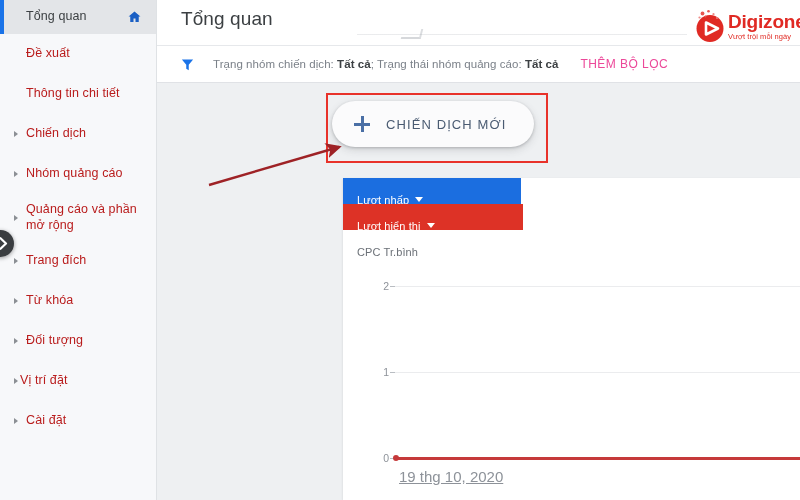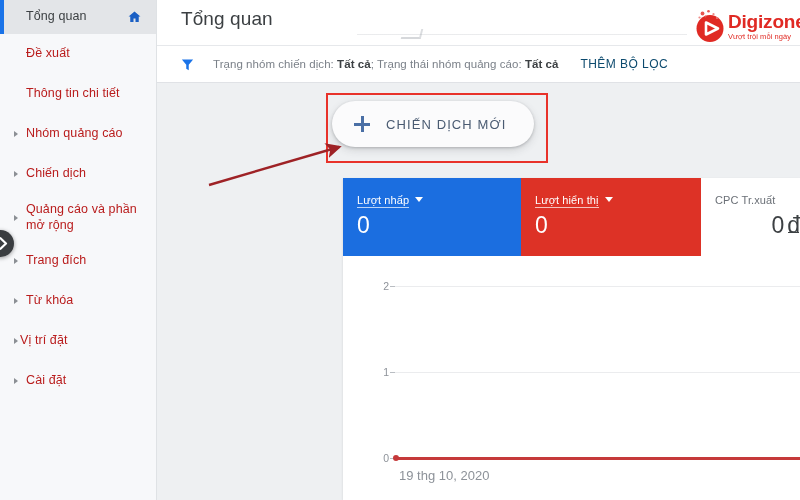--- a/index.html
+++ b/index.html
@@ -151,21 +151,21 @@
   .filter-text {
     font-size: 11.5px;
     color: #7b8189;
     letter-spacing: .05px;
     white-space: nowrap;
   }
   .filter-text b { color: #3c4043; font-weight: bold; }
   .add-filter {
     margin-left: 22px;
     font-size: 12px;
-    color: #0c4a6e;
+    color: #ec4899;
     letter-spacing: .45px;
     white-space: nowrap;
   }
 
   
   .content {
     position: absolute;
     left: 157px; top: 83px;
     width: 643px; height: 417px;
     background: #eef0f2;
@@ -213,20 +213,21 @@
     left: 186px;
     top: 95px;
     width: 457px;
     height: 322px;
     background: #ffffff;
     box-shadow: 0 1px 2px rgba(60,64,67,.16);
   }
   .cards {
     display: flex;
     height: 78px;
+    flex-direction: column;
   }
   .card {
     position: relative;
     padding: 12px 0 0 14px;
     box-sizing: border-box;
     overflow: hidden;
   }
   .card.clicks      { width: 178px; background: #1b6ee0; }
   .card.impressions { width: 180px; background: #dd3226; }
   .card.cpc         { width: 99px;  background: #ffffff; }
@@ -312,23 +313,24 @@
     background: #c5393a;
     transform: translateY(-50%);
   }
   .tick-stub {
     position: absolute;
     width: 5px; height: 1px;
     background: #b9bdc2;
   }
   .x-label {
     position: absolute;
-    font-size: 13px;
+    font-size: 15px;
     color: #8d9299;
     white-space: nowrap;
+    text-decoration: underline;
   }
 
   
   .annot-rect {
     position: absolute;
     left: 326px; top: 93px;
     width: 222px; height: 70px;
     border: 2.5px solid #e8322a;
     box-sizing: border-box;
     z-index: 8;
@@ -387,43 +389,47 @@
     <div class="nav-item" style="height:40px;">
       <span class="nav-label">Đề xuất</span>
     </div>
 
     <div class="nav-item" style="height:40px;">
       <span class="nav-label">Thông tin chi tiết</span>
     </div>
 
     <div class="nav-item" style="height:40px;">
       <span class="caret"></span>
+      <span class="nav-label">Chiến dịch</span>
+    </div>
+
+    <div class="nav-item" style="height:40px;">
+      <span class="caret"></span>
       <span class="nav-label">Nhóm quảng cáo</span>
     </div>
 
+    <div class="nav-item" style="height:47px;">
+      <span class="caret"></span>
+      <span class="nav-label">Quảng cáo và phần mở rộng</span>
+    </div>
+
+    <div class="nav-item" style="height:40px;text-align:right;">
+      <span class="caret"></span>
+      <span class="nav-label">Trang đích</span>
+    </div>
+
+    <div class="nav-item" style="height:40px;text-align:right;">
+      <span class="caret"></span>
+      <span class="nav-label">Từ khóa</span>
+    </div>
+
     <div class="nav-item" style="height:40px;">
       <span class="caret"></span>
-      <span class="nav-label">Chiến dịch</span>
-    </div>
-
-    <div class="nav-item" style="height:47px;">
-      <span class="caret"></span>
-      <span class="nav-label">Quảng cáo và phần mở rộng</span>
-    </div>
-
-    <div class="nav-item" style="height:40px;text-align:right;">
-      <span class="caret"></span>
-      <span class="nav-label">Trang đích</span>
-    </div>
-
-    <div class="nav-item" style="height:40px;text-align:right;">
-      <span class="caret"></span>
-      <span class="nav-label">Từ khóa</span>
-    </div>
-
+      <span class="nav-label">Đối tượng</span>
+    </div>
 
 
     <div class="nav-item" style="height:40px;padding-left:20px;">
       <span class="caret"></span>
       <span class="nav-label">Vị trí đặt</span>
     </div>
 
     <div class="nav-item" style="height:40px;">
       <span class="caret"></span>
       <span class="nav-label">Cài đặt</span>
@@ -474,21 +480,21 @@
           <span class="card-label">Lượt nhấp</span><span class="card-caret"></span>
           <div class="card-value">0</div>
         </div>
 
         <div class="card impressions">
           <span class="card-label">Lượt hiển thị</span><span class="card-caret"></span>
           <div class="card-value">0</div>
         </div>
 
         <div class="card cpc">
-          <span class="card-label">CPC Tr.xuất</span>
+          <span class="card-label">CPC Tr.bình</span>
           <div class="card-value"><span>0</span><span class="cur">đ</span></div>
         </div>
       </div>
 
       <div class="chart">
 
         <div class="y-tick" style="top:30px;">2</div>
         <div class="grid-line" style="top:30px;"></div>
         <div class="tick-stub" style="left:47px;top:30px;"></div>
 

